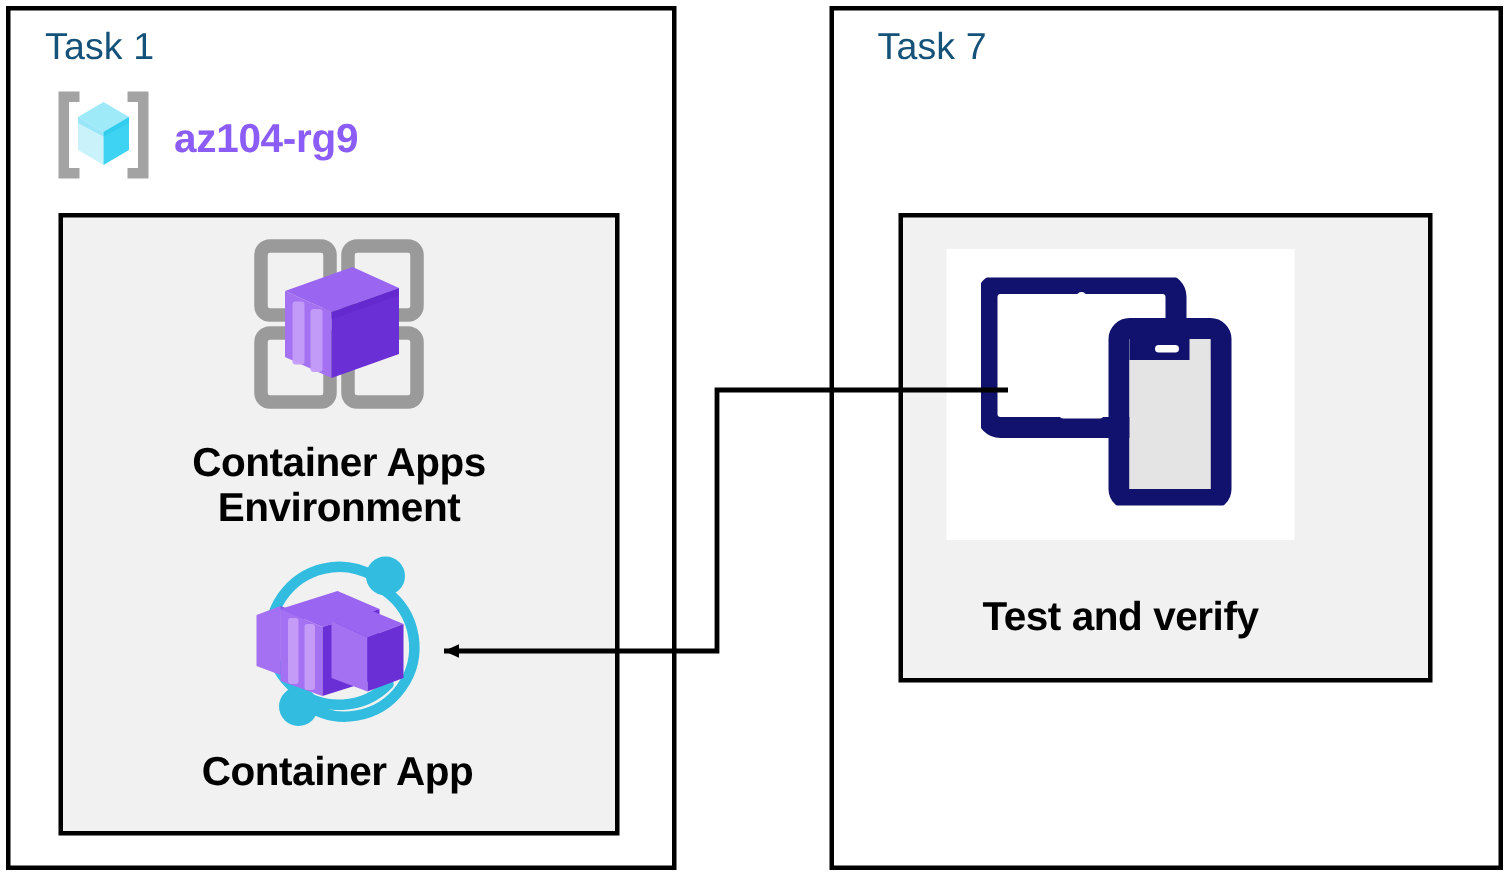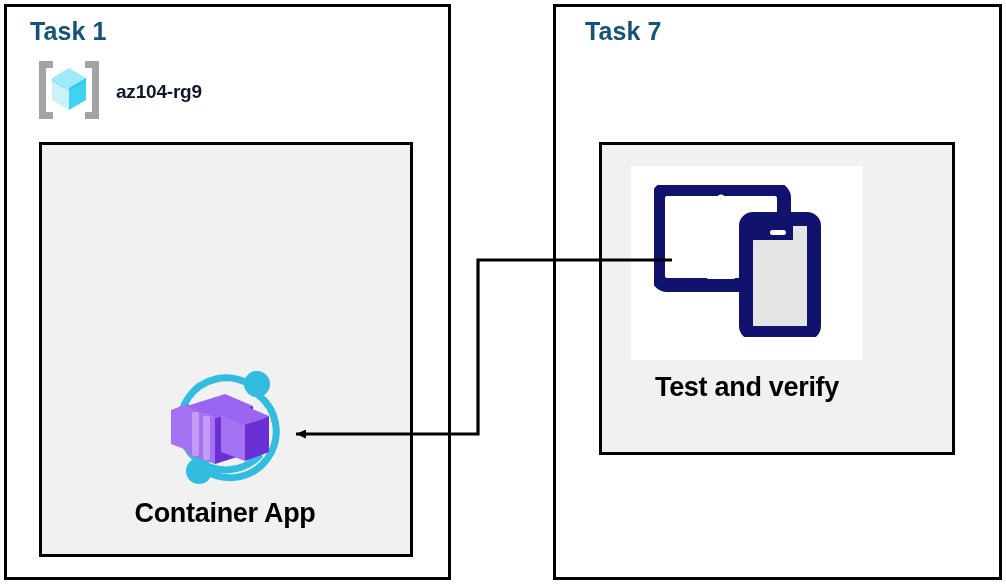--- a/index.html
+++ b/index.html
@@ -25,41 +25,41 @@
     box-sizing: border-box;
     border: 3px solid #000000;
     background: #ffffff;
   }
   #task1-panel { left: 4px;   top: 4px; width: 447px; height: 576px; }
   #task2-panel { left: 553px; top: 4px; width: 449px; height: 576px; }
 
   .task-label {
     position: absolute;
     font-size: 25px;
-    font-weight: bold;
+    font-weight: normal;
     color: #15527a;
     letter-spacing: 0.1px;
     white-space: nowrap;
   }
   #task1-label { left: 30px;  top: 17px; }
   #task2-label { left: 585px; top: 17px; }
 
   
   #rg-row {
     position: absolute;
     left: 36px;
     top: 58px;
     display: flex;
     align-items: center;
     gap: 14px;
   }
   #rg-name {
-    font-size: 19px;
+    font-size: 27px;
     font-weight: bold;
-    color: #0f172a;
+    color: #8b5cf6;
     white-space: nowrap;
     letter-spacing: -0.2px;
   }
 
   
   .grey-box {
     position: absolute;
     box-sizing: border-box;
     border: 3px solid #000000;
     background: #f1f1f1;
@@ -83,21 +83,21 @@
     letter-spacing: -0.3px;
     white-space: pre-line;
   }
 
   #cae-stack  { left: 39px; top: 152px; width: 374px; }
   #cae-caption { margin-top: 8px; }
 
   #capp-stack { left: 39px; top: 368px; width: 372px; }
   #capp-caption { margin-top: 6px; }
 
-  #tv-stack   { left: 599px; top: 166px; width: 296px; }
+  #tv-stack   { left: 599px; top: 166px; width: 296px; gap: 24px; }
   
   #tv-iconplate {
     background: #ffffff;
     width: 232px;
     height: 194px;
     display: flex;
     align-items: center;
     justify-content: center;
   }
   #tv-caption { margin-top: 12px; }
@@ -137,20 +137,49 @@
 
         <path d="M33 30 L50 20 L50 24 L33 33 Z" fill="#27c6ea" opacity="0.55"></path>
         <path d="M16 20 L33 30 L33 33 L16 24 Z" fill="#6fddf6" opacity="0.55"></path>
       </svg>
     </span>
     <span id="rg-name">az104-rg9</span>
   </div>
 
   <div class="grey-box" id="task1-greybox"></div>
 
+  <div class="icon-stack" id="cae-stack">
+    <span>
+      <svg width="128" height="128" viewBox="0 0 128 128" aria-hidden="true">
+
+        <g fill="none" stroke="#9a9a9a" stroke-width="9" stroke-linejoin="round">
+          <rect x="12" y="12" rx="6" ry="6" width="46" height="46"></rect>
+          <rect x="70" y="12" rx="6" ry="6" width="46" height="46"></rect>
+          <rect x="12" y="70" rx="6" ry="6" width="46" height="46"></rect>
+          <rect x="70" y="70" rx="6" ry="6" width="46" height="46"></rect>
+        </g>
+
+        <g>
+
+          <path d="M28 42 L73 26 L104 40 L59 56 Z" fill="#9a65f0"></path>
+
+          <path d="M28 42 L59 56 L59 100 L28 86 Z" fill="#a471f2"></path>
+
+          <path d="M59 56 L104 40 L104 84 L59 100 Z" fill="#6b2fd6"></path>
+
+          <rect x="33" y="49" width="8" height="42" rx="2" fill="#c49cf7" opacity="0.95"></rect>
+          <rect x="45" y="54" width="8" height="42" rx="2" fill="#c49cf7" opacity="0.95"></rect>
+
+          <path d="M59 56 L104 40 L104 45 L59 61 Z" fill="#5b22c4" opacity="0.35"></path>
+        </g>
+      </svg>
+    </span>
+    <div class="caption" id="cae-caption">Container Apps
+Environment</div>
+  </div>
 
   <div class="icon-stack" id="capp-stack">
     <span>
       <svg width="128" height="120" viewBox="0 0 128 120" aria-hidden="true">
 
         <g stroke="#32bde0" stroke-width="7" fill="none" stroke-linecap="round">
           <path d="M88 16 A46 46 0 1 0 98 88"></path>
           <path d="M96 26 A46 46 0 0 1 42 101"></path>
         </g>
 

